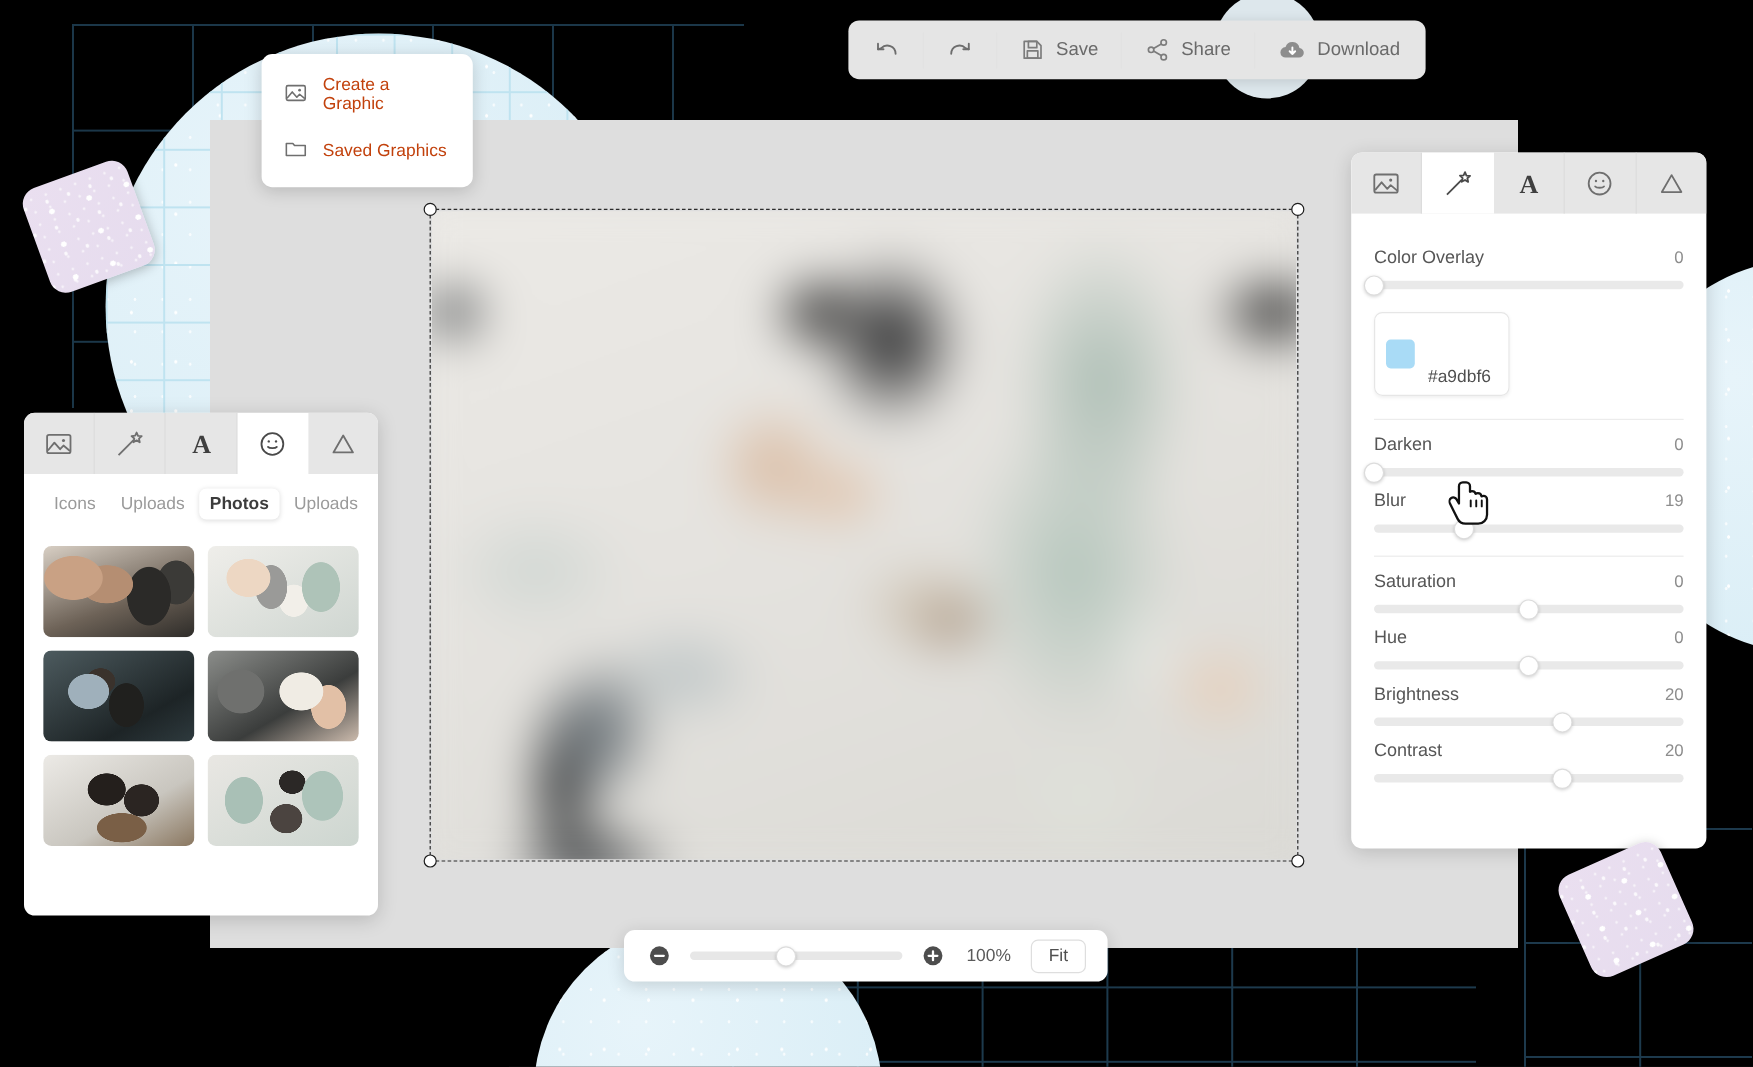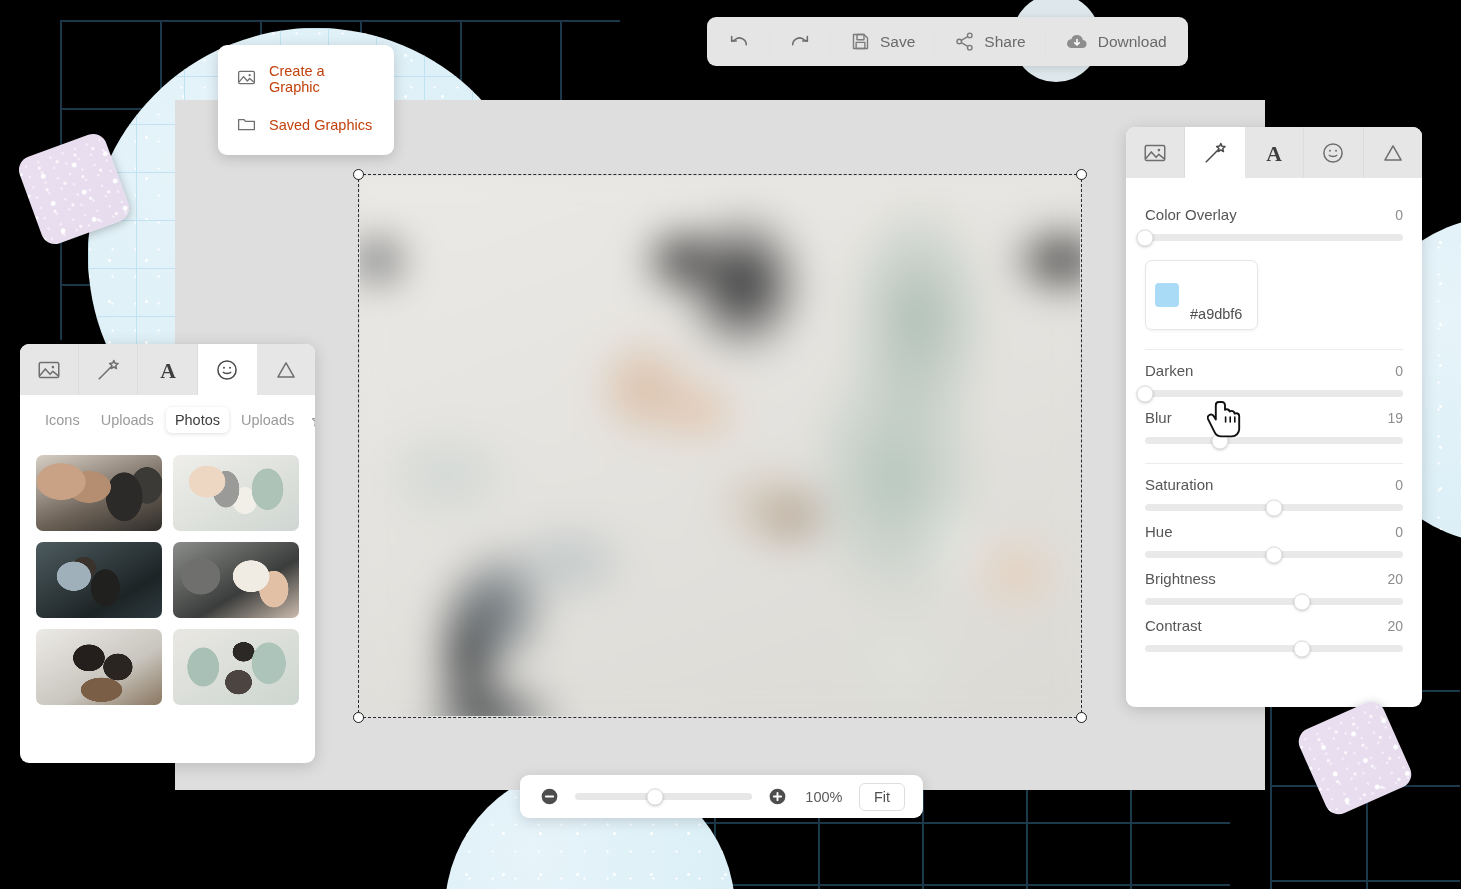--- a/index.html
+++ b/index.html
@@ -223,20 +223,21 @@
     display:flex; align-items:center; gap:3px;
     padding:12px 12px 8px 16px;
   }
   .subtab {
     font-size:14.5px; color:#9a9a9a; padding:5px 9px; border-radius:6px;
     cursor:pointer; white-space:nowrap;
   }
   .subtab.active {
     color:#3c3c3c; background:#fff;
     box-shadow:0 1px 4px rgba(0,0,0,.13);
+    font-weight:bold;
   }
   .star-btn { margin-left:4px; color:#8d8d8d; cursor:pointer; display:flex; }
   .search-row {
     margin: 4px 16px 0; height:36px;
     border:1px solid #e5e5e5; border-radius:7px;
     display:flex; align-items:center; padding:0 12px;
     box-shadow:0 1px 3px rgba(0,0,0,.05);
   }
   .search-input {
     flex:1; border:none; outline:none; font-size:14.5px; color:#4a4a4a;

